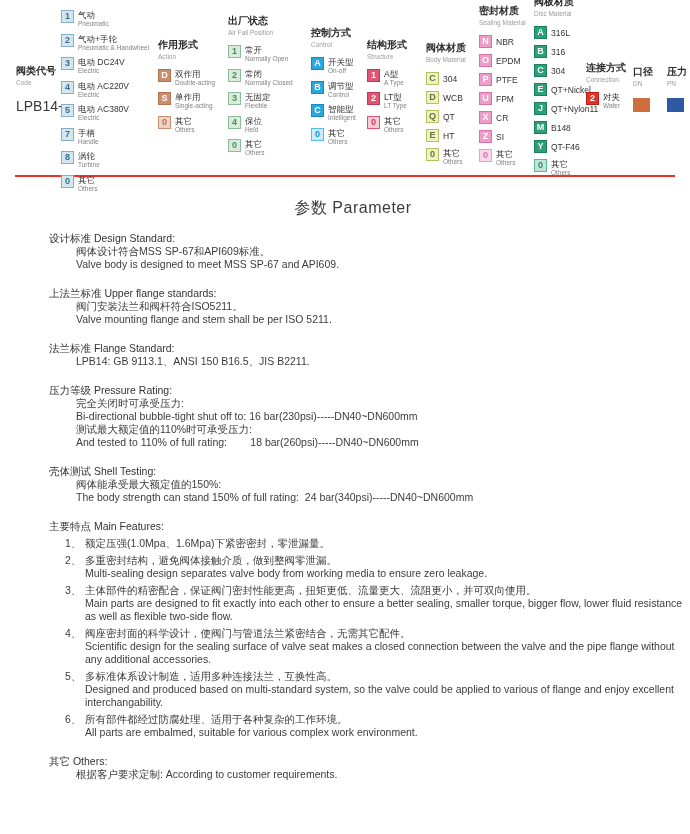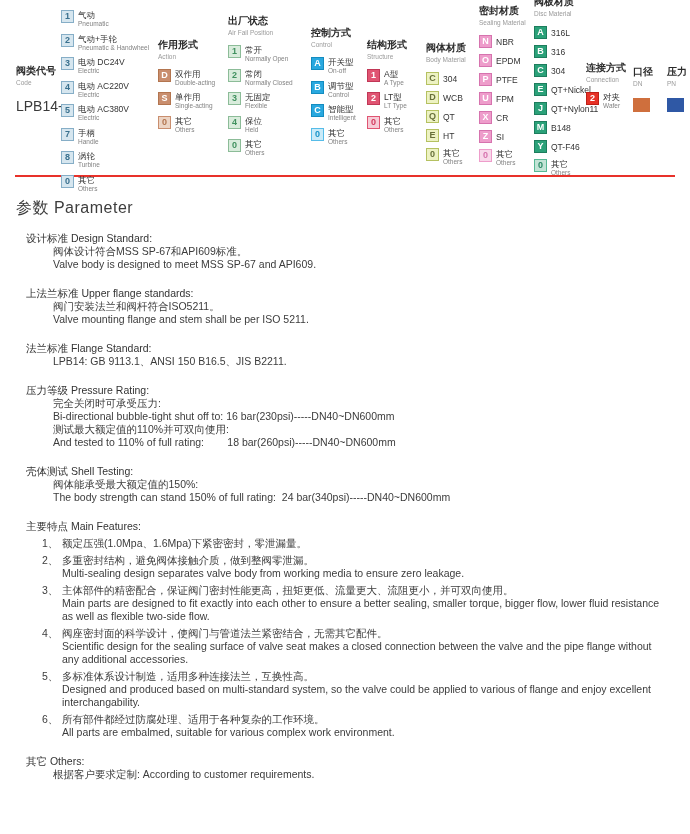--- a/index.html
+++ b/index.html
@@ -19,22 +19,22 @@
     font-size:9px; font-weight:bold; line-height:1; }
   .labels { white-space:nowrap; line-height:1; }
   .lab-zh { font-size:8.5px; color:#333; padding-top:1px; display:block; }
   .lab-en { font-size:6.5px; color:#828282; margin-top:1.5px; display:block; }
   .item.single .lab-zh { padding-top:3px; }
   .swatch { width:17px; height:14px; margin-top:11px; }
 
   .divider { height:2px; margin:5px 15px 0 15px; }
 
   
-  .param-heading { font-size:16px; color:#3d3d3d; margin:21px 0 13px 16px; letter-spacing:0.5px; }
-  .sections { margin-left:26px; }
+  .param-heading { font-size:16px; color:#3d3d3d; margin:21px 0 13px 16px; letter-spacing:0.5px;text-align:center; }
+  .sections { margin-left:49px; }
   .section { margin-bottom:16px; }
   .section-title { font-size:10.5px; color:#333; line-height:13px; }
   .section-lines { margin-left:27px; }
   .line { font-size:10.5px; line-height:13px; color:#3c3c3c; white-space:pre-wrap; }
   .features { margin-left:16px; }
   .feature { display:flex; margin-top:4px; }
   .feature-num { flex:0 0 20px; font-size:10.5px; line-height:13px; color:#3c3c3c; }
   .feature-body { font-size:10.5px; line-height:13px; color:#3c3c3c; max-width:600px; }
 </style>
 </head>
@@ -450,21 +450,21 @@
       <div class="section-title">法兰标准 Flange Standard:</div>
       <div class="section-lines">
         <div class="line">LPB14: GB 9113.1、ANSI 150 B16.5、JIS B2211.</div>
       </div>
     </div>
     <div class="section">
       <div class="section-title">压力等级 Pressure Rating:</div>
       <div class="section-lines">
         <div class="line">完全关闭时可承受压力:</div>
         <div class="line">Bi-directional bubble-tight shut off to: 16 bar(230psi)-----DN40~DN600mm</div>
-        <div class="line">测试最大额定值的110%并可双向使用:</div>
+        <div class="line">测试最大额定值的110%时可承受压力:</div>
         <div class="line">And tested to 110% of full rating:        18 bar(260psi)-----DN40~DN600mm</div>
       </div>
     </div>
     <div class="section">
       <div class="section-title">壳体测试 Shell Testing:</div>
       <div class="section-lines">
         <div class="line">阀体能承受最大额定值的150%:</div>
         <div class="line">The body strength can stand 150% of full rating:  24 bar(340psi)-----DN40~DN600mm</div>
       </div>
     </div>

